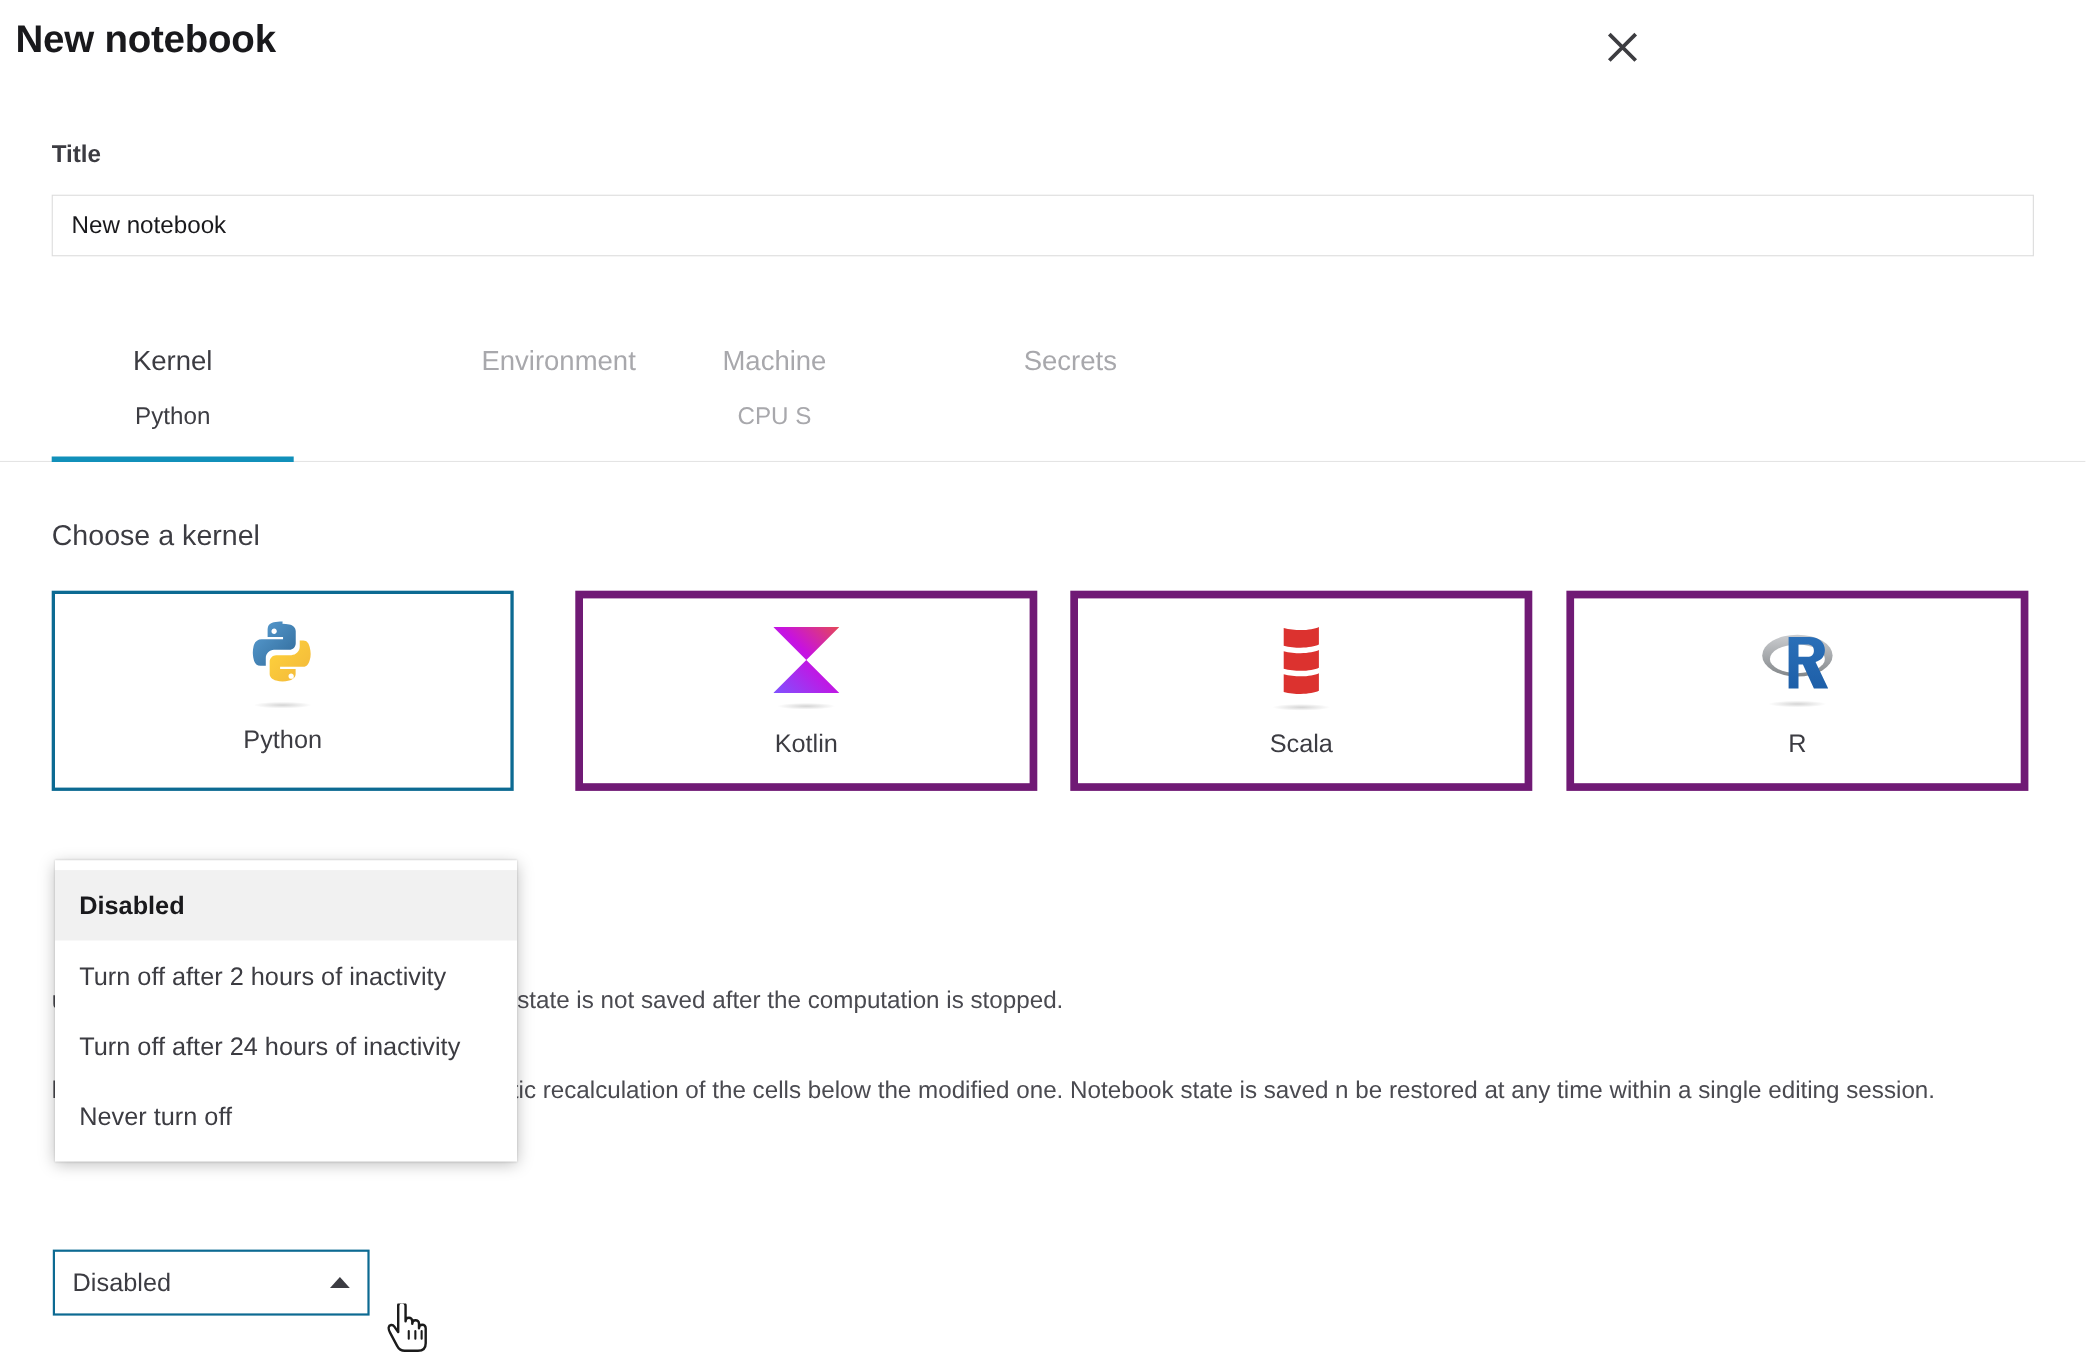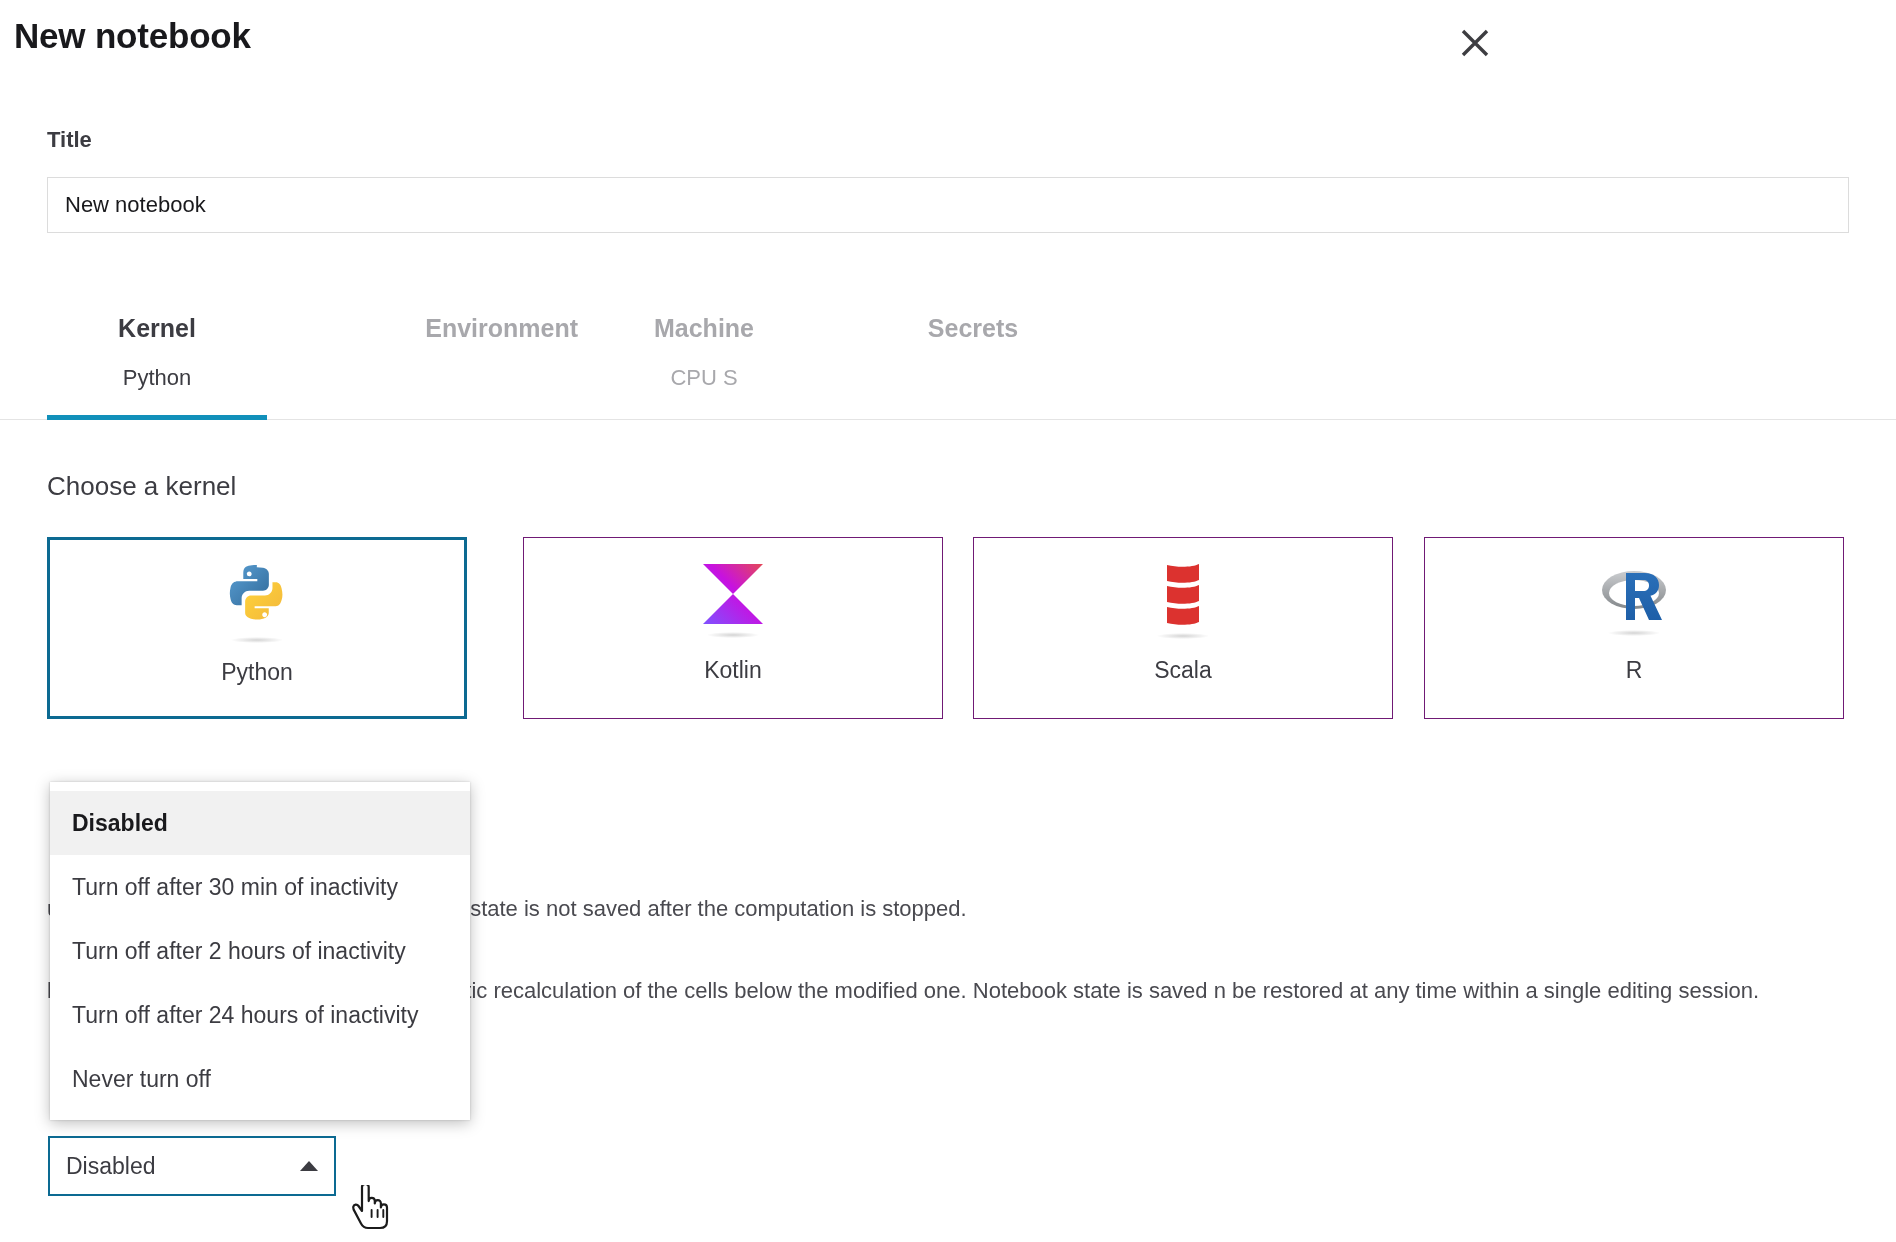--- a/index.html
+++ b/index.html
@@ -72,21 +72,21 @@
   .tab {
     position: absolute;
     top: 0;
     height: 122px;
     text-align: center;
     cursor: pointer;
   }
   .tab .tab-name {
     display: block;
     font-size: 25px;
-    font-weight: 700;
+    font-weight: 400;
     color: #a8a8ac;
     line-height: 1;
     padding-top: 18px;
   }
   .tab .tab-sub {
     display: block;
     font-size: 22px;
     font-weight: 400;
     color: #a8a8ac;
     line-height: 1;
@@ -119,21 +119,21 @@
   .kernel-row {
     position: absolute;
     left: 0; top: 537px;
     width: 1896px; height: 182px;
   }
   .kernel-card {
     position: absolute;
     top: 0;
     width: 420px; height: 182px;
     background: #fff;
-    border: 1px solid #701a75;
+    border: 7px solid #701a75;
     display: flex;
     flex-direction: column;
     align-items: center;
     justify-content: flex-start;
     cursor: pointer;
   }
   .kernel-card.selected {
     border: 3px solid #0c6a92;
   }
   .kernel-card .logo-wrap {
@@ -358,21 +358,20 @@
       </div>
       <div class="kernel-label">R</div>
     </div>
   </div>
 
   <div class="desc desc-1">ut evaluation order enforcement. Notebook state is not saved after the computation is stopped.</div>
   <div class="desc desc-2">ked top-down evaluation order and automatic recalculation of the cells below the modified one. Notebook state is saved n be restored at any time within a single editing session.</div>
 
   <div class="dropdown">
     <div class="dropdown-item highlight">Disabled</div>
-    <div class="dropdown-item">Turn off after 30 min of inactivity</div>
     <div class="dropdown-item">Turn off after 2 hours of inactivity</div>
     <div class="dropdown-item">Turn off after 24 hours of inactivity</div>
     <div class="dropdown-item">Never turn off</div>
   </div>
 
   <div class="select-btn">
     <span class="select-value">Disabled</span>
     <span class="caret"></span>
   </div>
 

